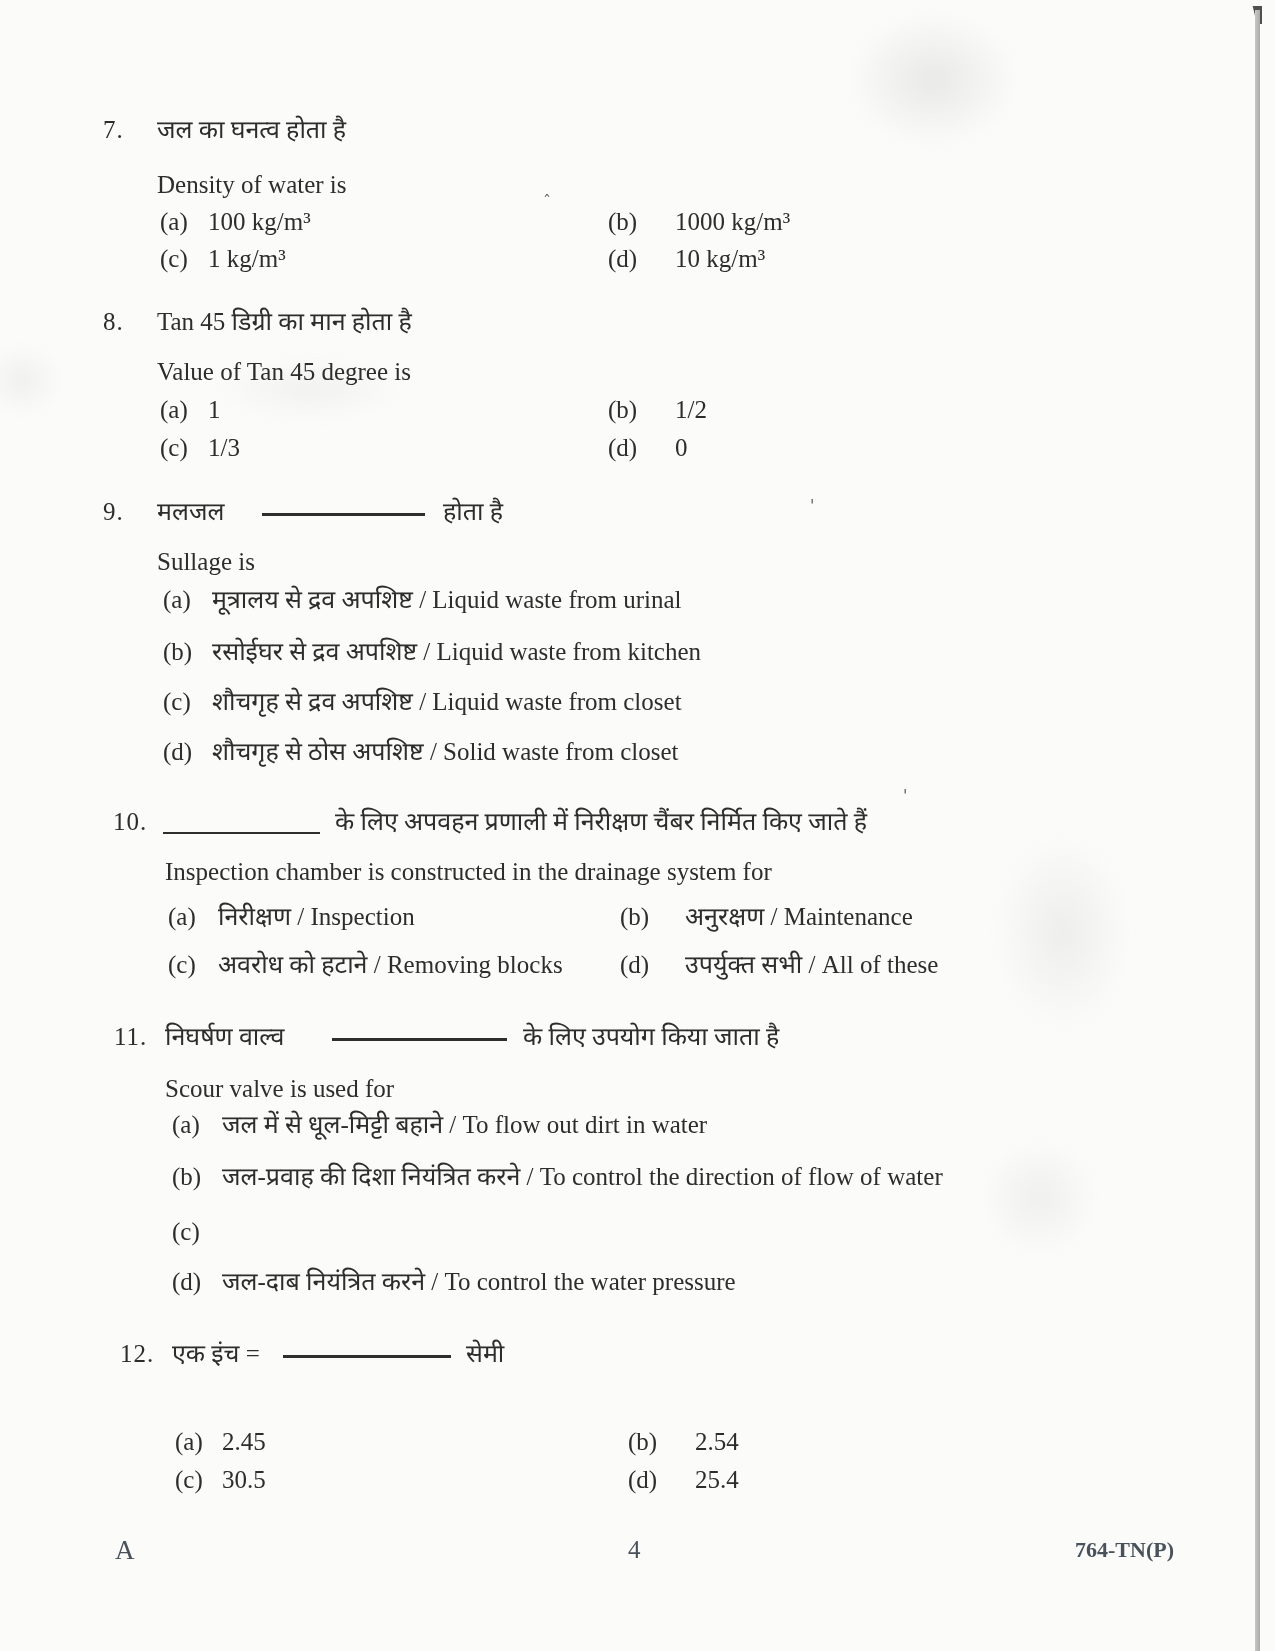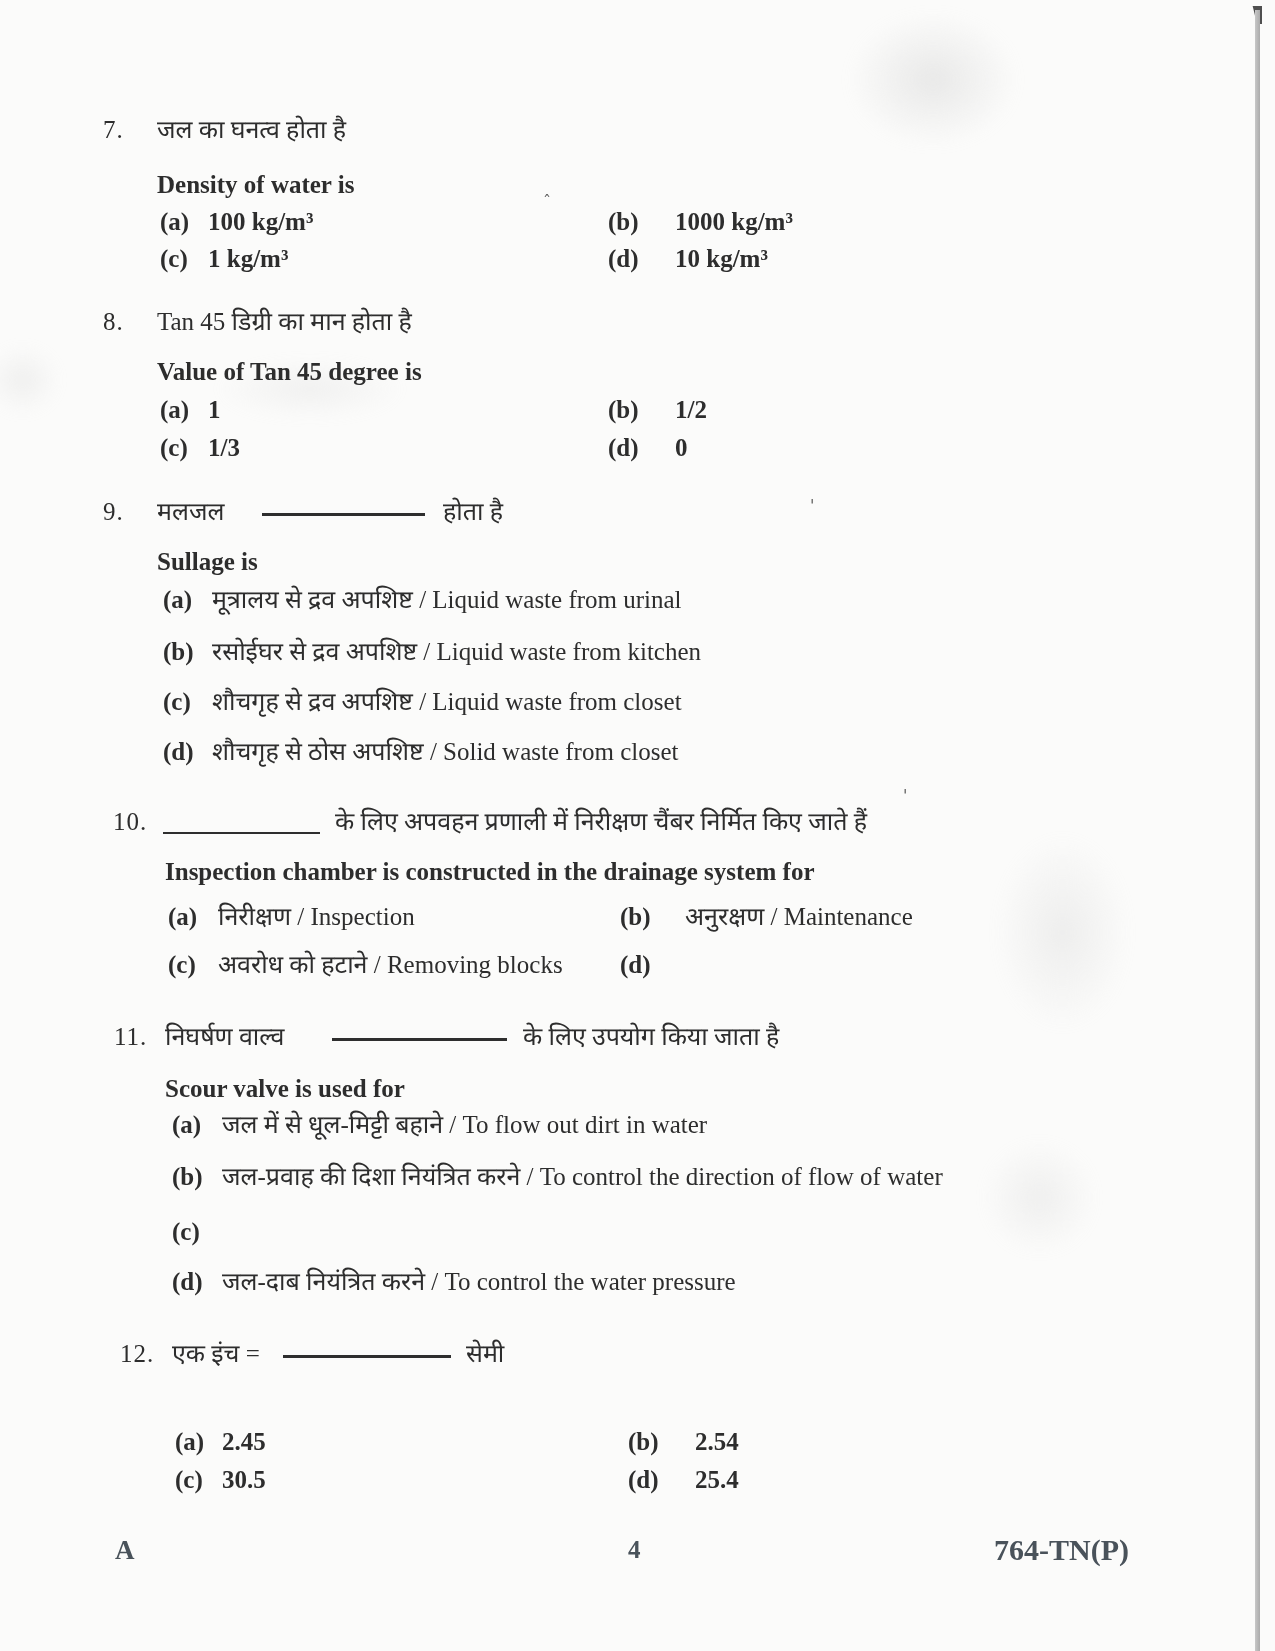--- a/index.html
+++ b/index.html
@@ -16,21 +16,21 @@
     position:absolute;
     left:0;
     width:1275px;
     height:36px;
     font-size:25px;
     line-height:34px;
     white-space:nowrap;
   }
   .at{position:absolute;top:0;}
   .hi{font-family:"Liberation Serif","DejaVu Sans",sans-serif;}
-  .en{font-family:"Liberation Serif","DejaVu Serif",serif;font-weight:bold;}
+  .en{font-family:"Liberation Serif","DejaVu Serif",serif;}
   .qnum{letter-spacing:1px;}
   
   .rule{
     position:absolute;
     height:0;
     border-top:3px solid #2e2e2e;
   }
   .rule.mid{top:18px;}
   .rule.base{top:27px;border-top-width:2px;}
   
@@ -156,20 +156,21 @@
   <div class="line" style="top:900px;">
     <span class="at en" style="left:168px;">(a)</span>
     <span class="at hi" style="left:218px;">निरीक्षण / Inspection</span>
     <span class="at en" style="left:620px;">(b)</span>
     <span class="at hi" style="left:685px;">अनुरक्षण / Maintenance</span>
   </div>
   <div class="line" style="top:948px;">
     <span class="at en" style="left:168px;">(c)</span>
     <span class="at hi" style="left:218px;">अवरोध को हटाने / Removing blocks</span>
     <span class="at en" style="left:620px;">(d)</span>
+    <span class="at hi" style="left:685px;">उपर्युक्त सभी / All of these</span>
   </div>
 
   <div class="line" style="top:1020px;">
     <span class="at qnum" style="left:114px;">11.</span>
     <span class="at hi" style="left:165px;">निघर्षण वाल्व</span>
     <span class="rule mid" style="left:332px;width:175px;"></span>
     <span class="at hi" style="left:523px;">के लिए उपयोग किया जाता है</span>
   </div>
   <div class="line" style="top:1072px;">
     <span class="at en" style="left:165px;">Scour valve is used for</span>
@@ -205,16 +206,16 @@
   <div class="line" style="top:1463px;">
     <span class="at en" style="left:175px;">(c)</span>
     <span class="at en" style="left:222px;">30.5</span>
     <span class="at en" style="left:628px;">(d)</span>
     <span class="at en" style="left:695px;">25.4</span>
   </div>
 
   <div class="line footer" style="top:1533px;">
     <span class="at en" style="left:115px;font-size:27px;">A</span>
     <span class="at en" style="left:628px;">4</span>
-    <span class="at en" style="left:994px;font-weight:600;font-size:30px;">764-TN(P)</span>
+    <span class="at en" style="left:1075px;font-weight:600;font-size:22px;">764-TN(P)</span>
   </div>
 
 </div>
 
 </body></html>

